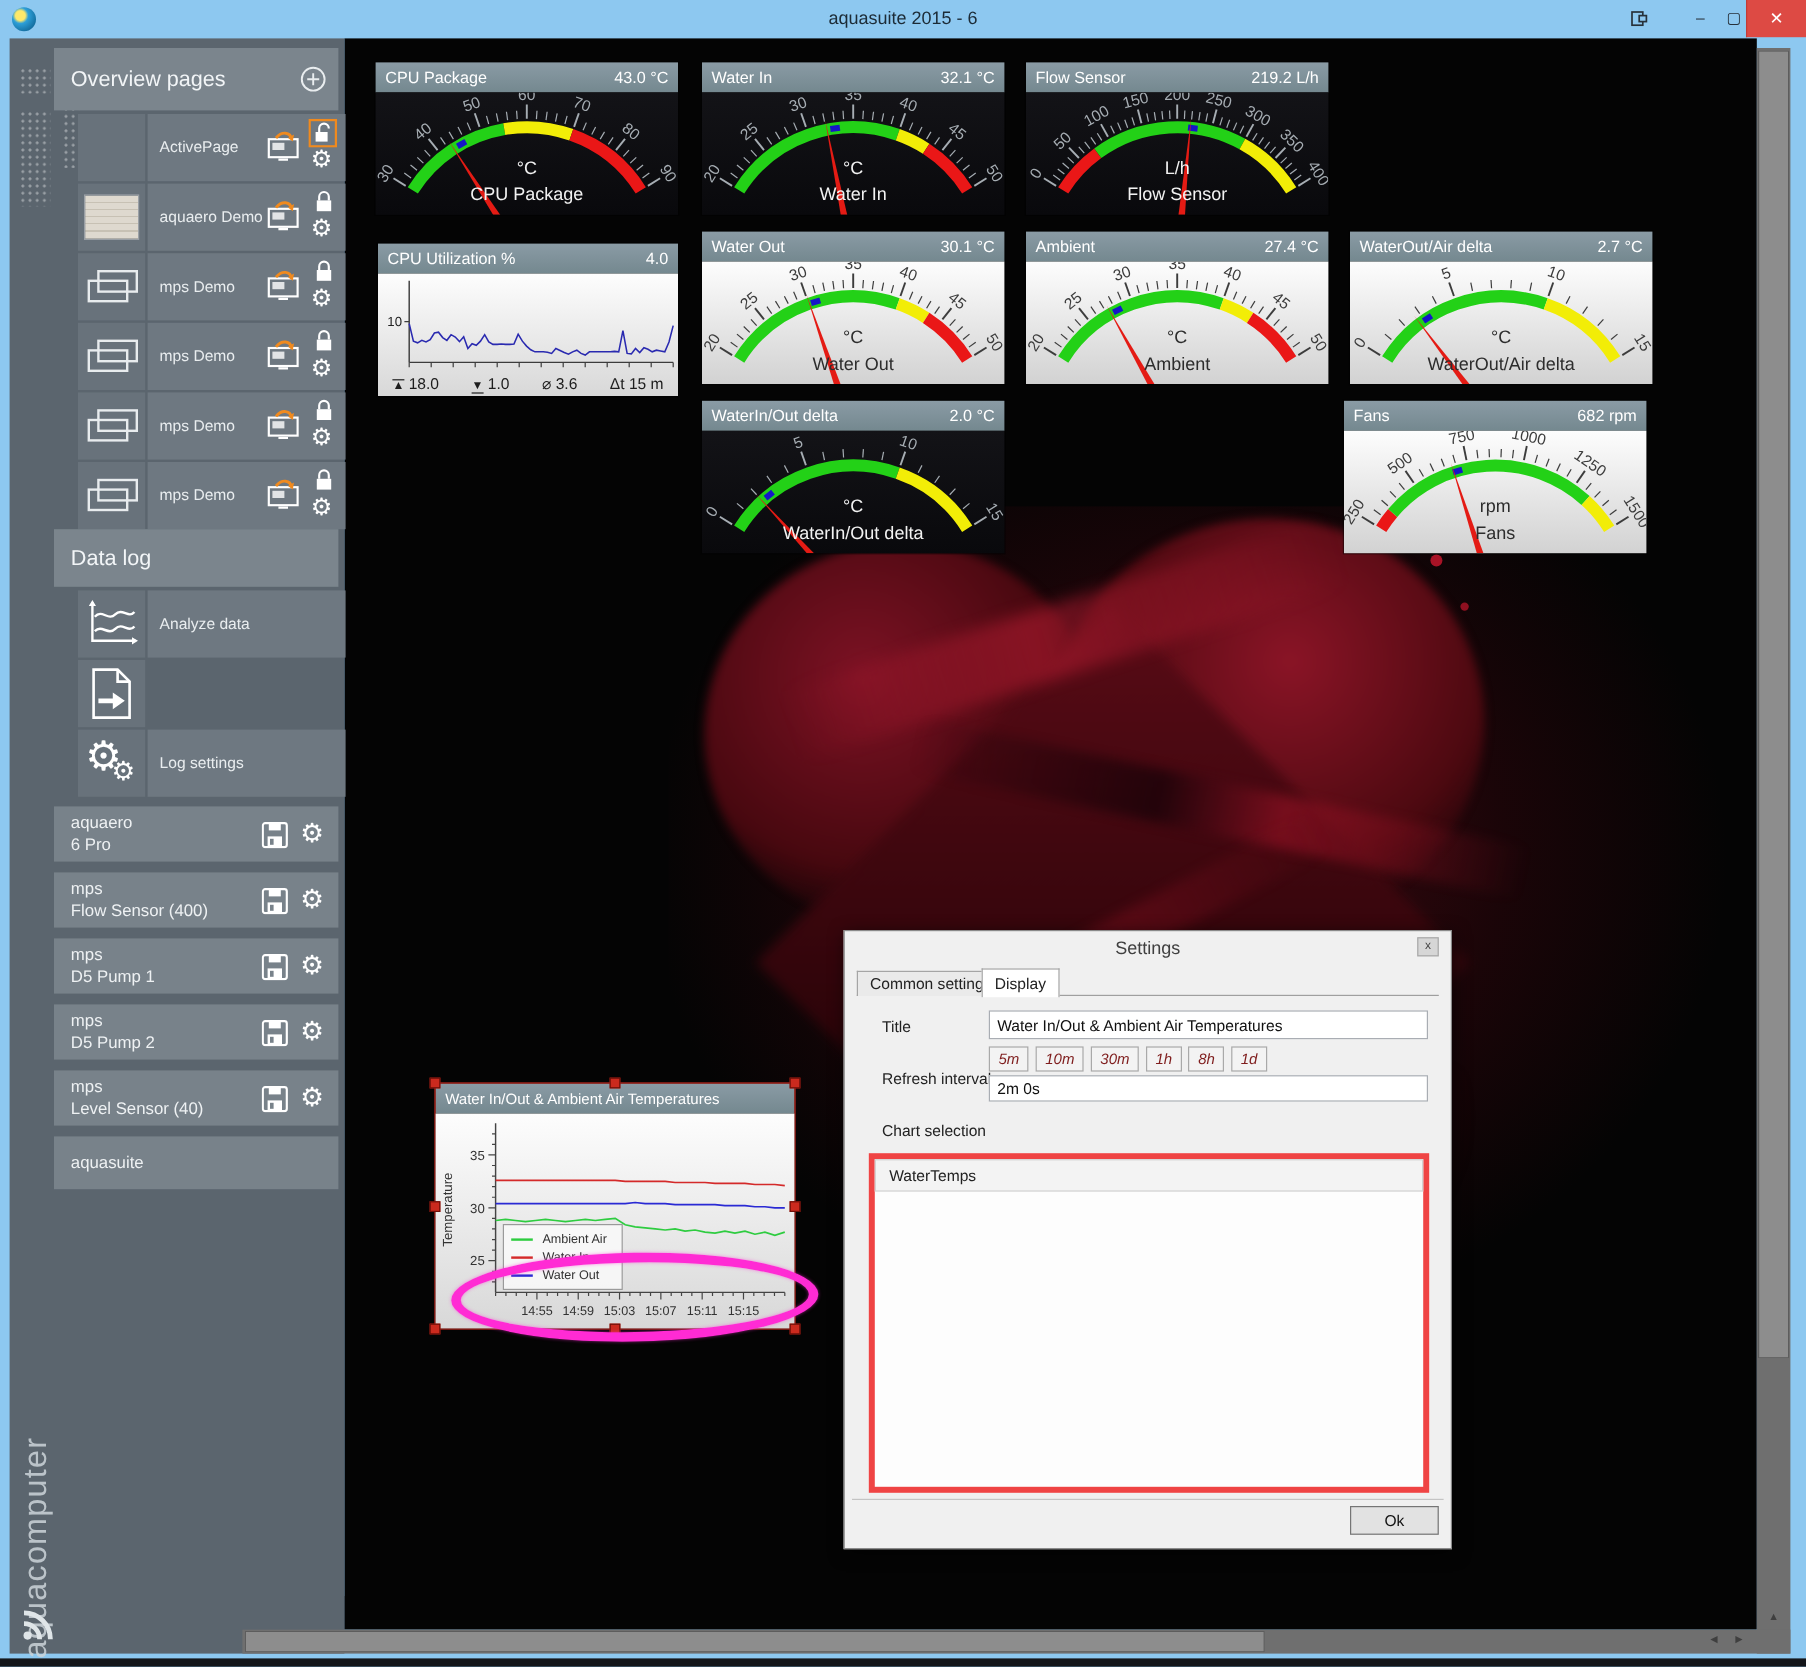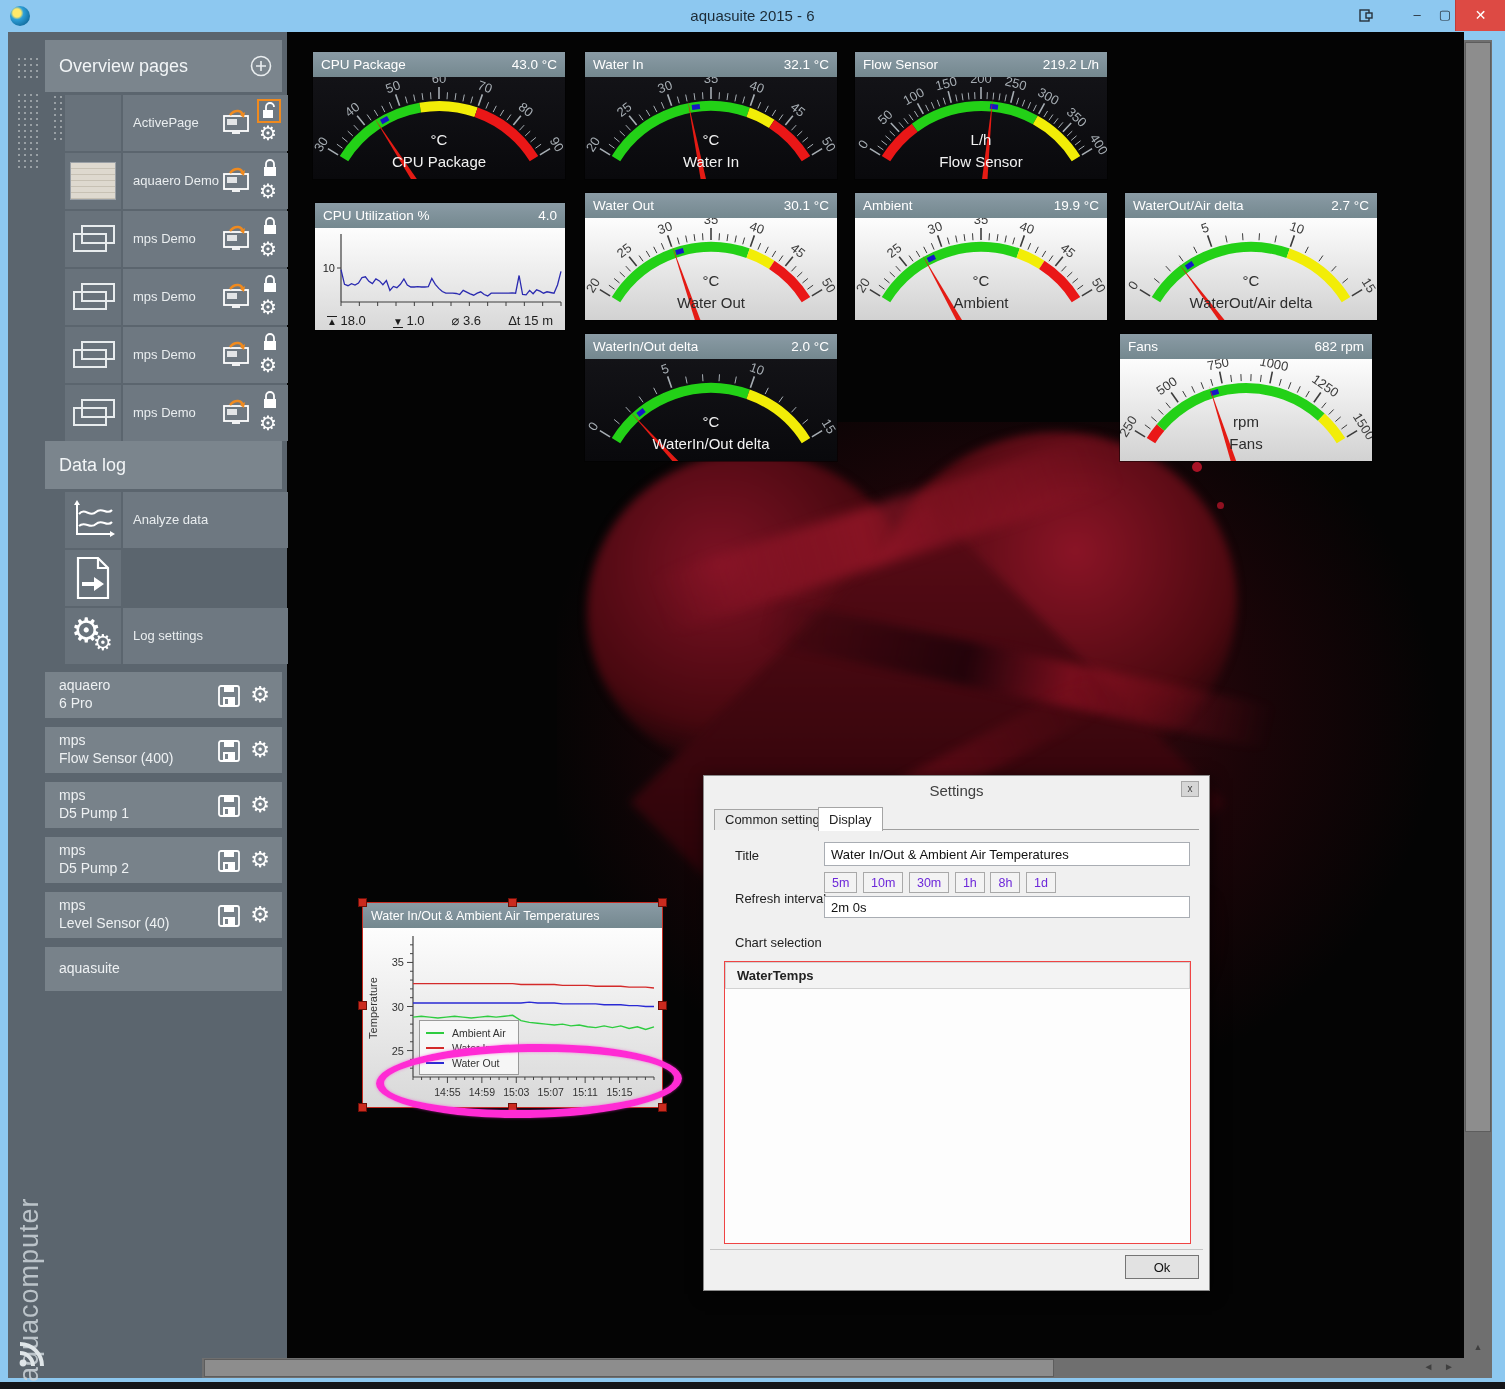--- a/index.html
+++ b/index.html
@@ -85,23 +85,23 @@
   .dlg-close { position:absolute; right:10px; top:5px; width:18px; height:16px; background:#d6d6d6;
                border:1px solid #a8a8a8; font-size:10px; line-height:14px; text-align:center; color:#444; }
   .tabstrip { position:absolute; left:10px; right:10px; top:31px; height:23px; border-bottom:1px solid #9f9f9f; }
   .tab { position:absolute; top:2px; height:21px; padding:0 10px; line-height:20px; background:#eaeaea;
          border:1px solid #a5a5a5; border-bottom:none; font-size:13px; }
   .tab.active { top:0; height:24px; line-height:23px; background:#fff; z-index:2; }
   .dlg-label { position:absolute; left:31px; font-size:13px; color:#222; }
   .dlg-input { position:absolute; left:120px; width:366px; height:24px; background:#fff; border:1px solid #a9adb3;
                font-size:13px; padding:0 6px; color:#111; font-family:"Liberation Sans",sans-serif; }
   .preset { height:21px; padding:0 7px; background:#f3f3f3; border:1px solid #a9a9a9; font-size:12.5px;
-            color:#6d28d9; margin-right:2px; font-family:"Liberation Sans",sans-serif; }
+            color:#7f1d1d; margin-right:2px; font-family:"Liberation Sans",sans-serif;font-style:italic; }
   .chartlist { position:absolute; left:20px; top:185px; width:467px; height:283px; background:#fdfdfd;
-               border:1px solid #ef4444;font-weight:bold; }
+               border:5px solid #ef4444; }
   .chartlist-item { height:27px; line-height:26px; padding:0 11px; background:#f3f3f3;
                     border:1px solid #d2d2d2; font-size:13px; color:#222; }
   .dlg-sep { position:absolute; left:6px; right:6px; top:473px; border-top:1px solid #c4c4c4; }
   .ok-btn { position:absolute; left:421px; top:479px; width:74px; height:24px; background:#e2e2e2;
             border:1px solid #757575; font-size:13px; color:#111; font-family:"Liberation Sans",sans-serif; }
 </style>
 </head>
 <body>
 
 <div class="abs titlebar">
@@ -365,21 +365,21 @@
         <rect x="90.67791766043747" y="30.96894793635809" width="8" height="5" fill="#1616c8" transform="rotate(-16.2 94.67791766043747 33.46894793635809)"></rect>
         <polygon points="129.8,139.7 122.2,142.3 87.0,27.5" fill="#e41b14"></polygon>
         <text x="126" y="68" fill="#2d2d2d" font-size="15" text-anchor="middle">°C</text>
         <text x="126" y="90" fill="#2d2d2d" font-size="15" text-anchor="middle">Water Out</text>
       </svg>
     </div>
 </div>
 <div class="widget light" style="left:855px;top:193px;width:252px;">
   <div class="w-head">
       <span>Ambient</span>
-      <span>19.9 °C</span>
+      <span>27.4 °C</span>
     </div>
   <div class="g-body">
       <svg viewBox="0 0 252 102" width="252" height="102">
         <path d="M 31.0 81.6 A 112 112 0 0 1 163.1 35.3" fill="none" stroke="#23d117" stroke-width="10"></path>
         <path d="M 163.1 35.3 A 112 112 0 0 1 186.8 46.9" fill="none" stroke="#f2ed07" stroke-width="10"></path>
         <path d="M 186.8 46.9 A 112 112 0 0 1 221.0 81.6" fill="none" stroke="#ea1717" stroke-width="10"></path>
         <line x1="25.082276557385313" y1="77.93960755624862" x2="14.905699403508194" y2="71.58057638545016" stroke="#3c3c3c" stroke-width="1.6"></line>
         <text x="8.969362730413224" y="67.87114153581773" fill="#3c3c3c" font-size="13" text-anchor="middle" dominant-baseline="middle" transform="rotate(-58.0 8.969362730413224 67.87114153581773)">20</text>
         <line x1="29.564465726879277" y1="71.27778166568594" x2="23.891787240225113" y2="67.17647470484394" stroke="#3c3c3c" stroke-width="1"></line>
         <line x1="34.4856912277846" y1="64.93337597905624" x2="29.102496594124858" y2="60.4588686837066" stroke="#3c3c3c" stroke-width="1"></line>

